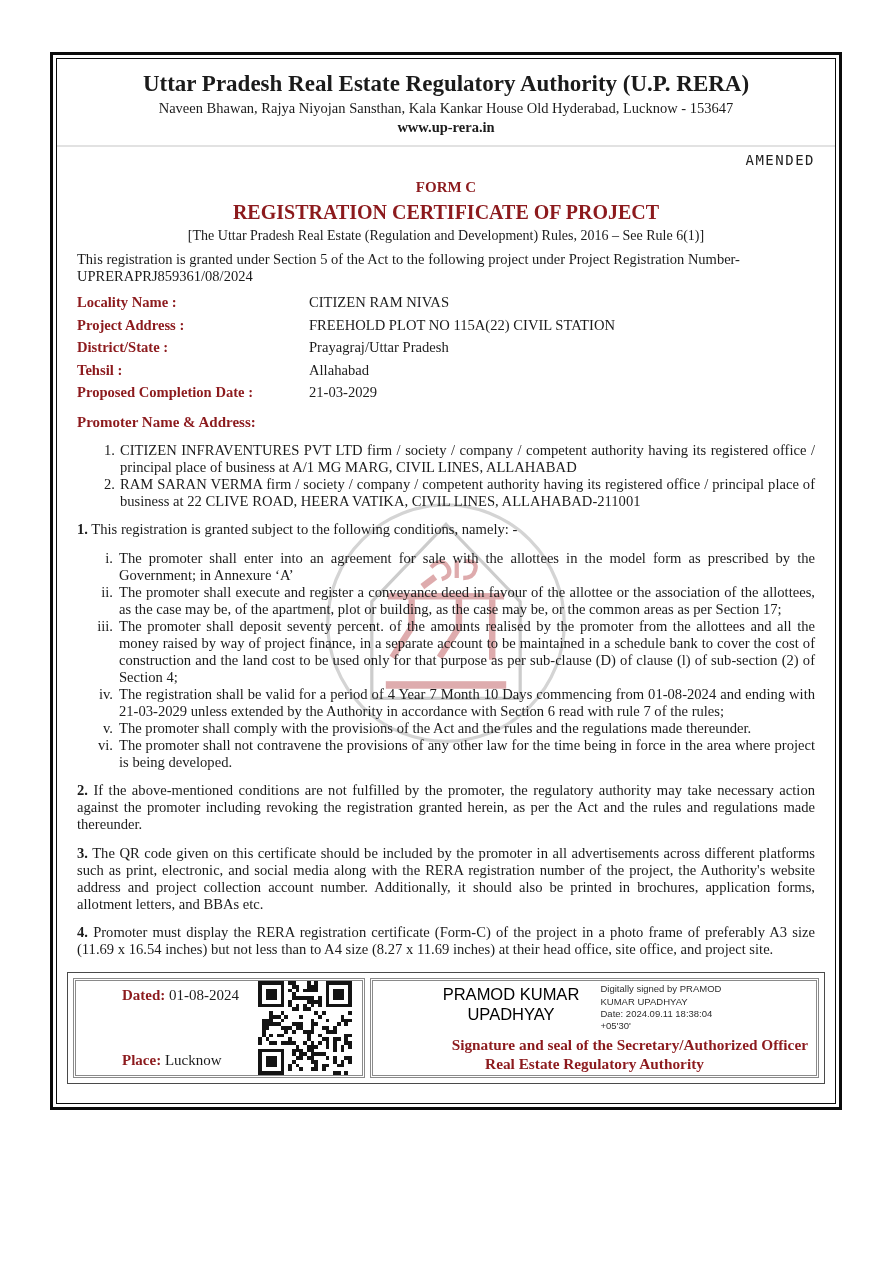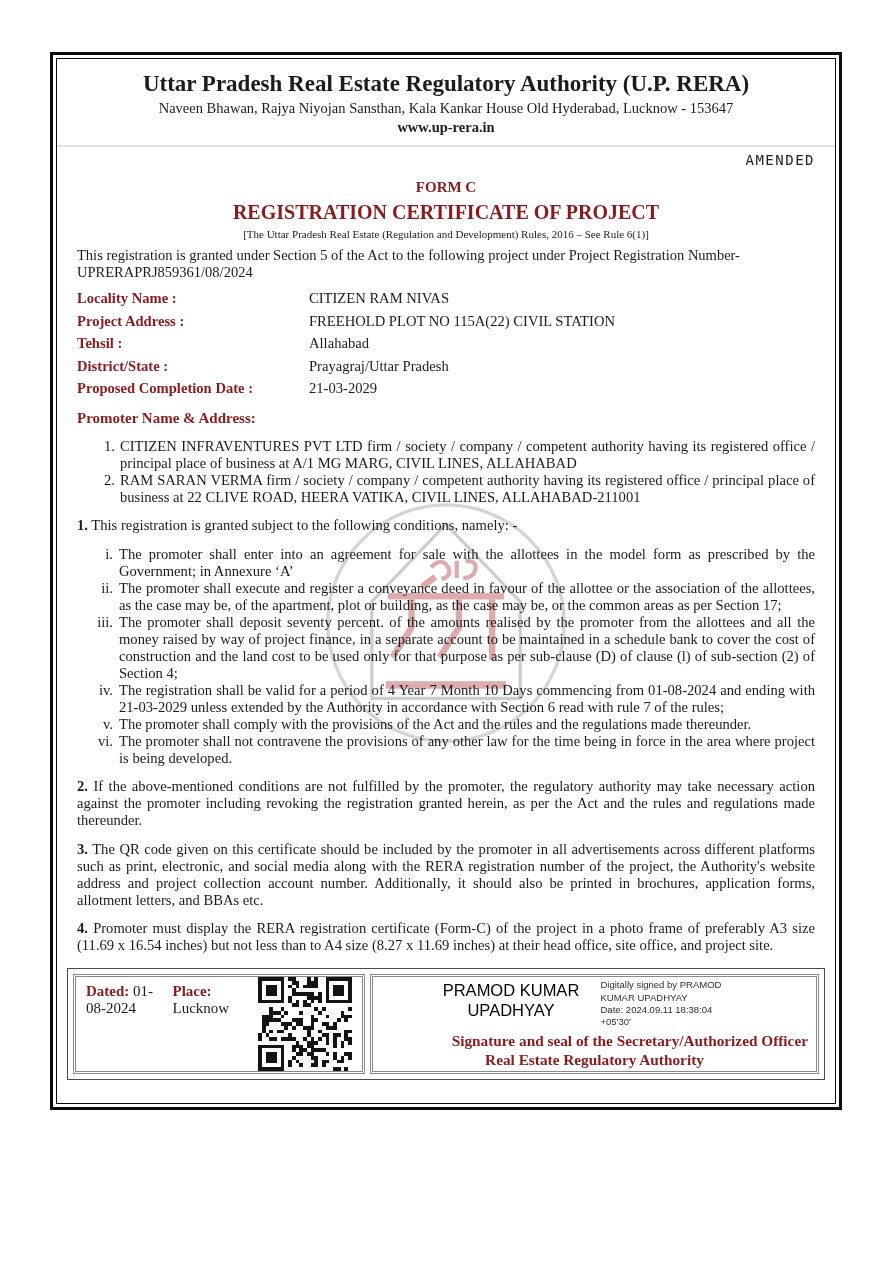--- a/index.html
+++ b/index.html
@@ -25,21 +25,21 @@
   .hdr-authority{ text-align:center; font-weight:bold; font-size:23px; }
   .hdr-address{ text-align:center; font-size:14.5px; margin-top:3px; }
   .hdr-site{ text-align:center; font-size:14.5px; font-weight:bold; margin-top:2px; }
   .rule{ border:none; border-top:2px solid #e2e2e2; margin:9px -20px 0 -20px; }
   .amended{
     text-align:right; font-family:"DejaVu Sans Mono", monospace;
     font-size:14px; letter-spacing:1.5px; margin-top:5px; color:#222;
   }
   .form-c{ text-align:center; color:var(--red); font-weight:bold; font-size:15px; margin-top:11px; }
   .main-title{ text-align:center; color:var(--red); font-weight:bold; font-size:20px; margin-top:5px; }
-  .rules-ref{ text-align:center; font-size:11px; margin-top:4px; }
+  .rules-ref{ text-align:center; font-size:14px; margin-top:4px; }
   .intro{ font-size:14.5px; line-height:1.18; margin-top:7px; text-align:left; }
 
   .fields{ margin-top:9px; }
   .field-row{ display:flex; font-size:14.6px; margin-bottom:5.5px; }
   .field-label{ width:232px; flex:none; color:var(--red); font-weight:bold; }
   .field-value{ flex:1; }
 
   .promoter-heading{ color:var(--red); font-weight:bold; font-size:15px; margin-top:13px; }
   .promoters{ margin-top:11px; }
   .promoter-row{ display:flex; font-size:14.6px; line-height:1.17; padding-left:18px; }
@@ -53,21 +53,21 @@
   .cond-row{ display:flex; font-size:14.6px; line-height:1.17; }
   .cond-num{ width:36px; flex:none; text-align:right; margin-right:6px; }
   .cond-text{ flex:1; text-align:justify; }
 
   .footer-box{
     border:1px solid #4a4a4a; margin:14px -10px 0 -10px; padding:5px;
     display:flex; gap:5px; height:100px;
   }
   .footer-cell{ border:3px double #8a8a8a; box-sizing:border-box; background:#fff; }
   .cell-left{ width:292px; flex:none; display:flex; align-items:center; padding:6px 10px; gap:12px; }
-  .left-labels{ flex:1; height:82px; display:flex; flex-direction:row; justify-content:space-between; }
+  .left-labels{ flex:1; height:82px; display:flex; flex-direction:column; justify-content:space-between;margin-left:36px; }
   .kv{ font-size:15px; }
   .red-label{ color:var(--red); font-weight:bold; }
   .qr{ width:94px; height:94px; flex:none; }
   .cell-right{ flex:1; display:flex; flex-direction:column; justify-content:center; padding:2px 8px; }
   .sig-top{ display:flex; justify-content:center; align-items:flex-start; gap:7px; }
   .sig-name{
     font-family:"Liberation Sans", sans-serif; font-size:16.5px; color:#000000;
     width:165px; text-align:center; line-height:1.2; margin-top:2px;
   }
   .sig-note{
@@ -119,26 +119,26 @@
       <div class="fields">
         <div class="field-row">
           <span class="field-label">Locality Name :</span>
           <span class="field-value">CITIZEN RAM NIVAS</span>
         </div>
         <div class="field-row">
           <span class="field-label">Project Address :</span>
           <span class="field-value">FREEHOLD PLOT NO 115A(22) CIVIL STATION</span>
         </div>
         <div class="field-row">
+          <span class="field-label">District/State :</span>
+          <span class="field-value">Prayagraj/Uttar Pradesh</span>
+        </div>
+        <div class="field-row">
           <span class="field-label">Tehsil :</span>
           <span class="field-value">Allahabad</span>
-        </div>
-        <div class="field-row">
-          <span class="field-label">District/State :</span>
-          <span class="field-value">Prayagraj/Uttar Pradesh</span>
         </div>
         <div class="field-row">
           <span class="field-label">Proposed Completion Date :</span>
           <span class="field-value">21-03-2029</span>
         </div>
       </div>
 
       <div class="promoter-heading">Promoter Name &amp; Address:</div>
       <div class="promoters">
         <div class="promoter-row">

